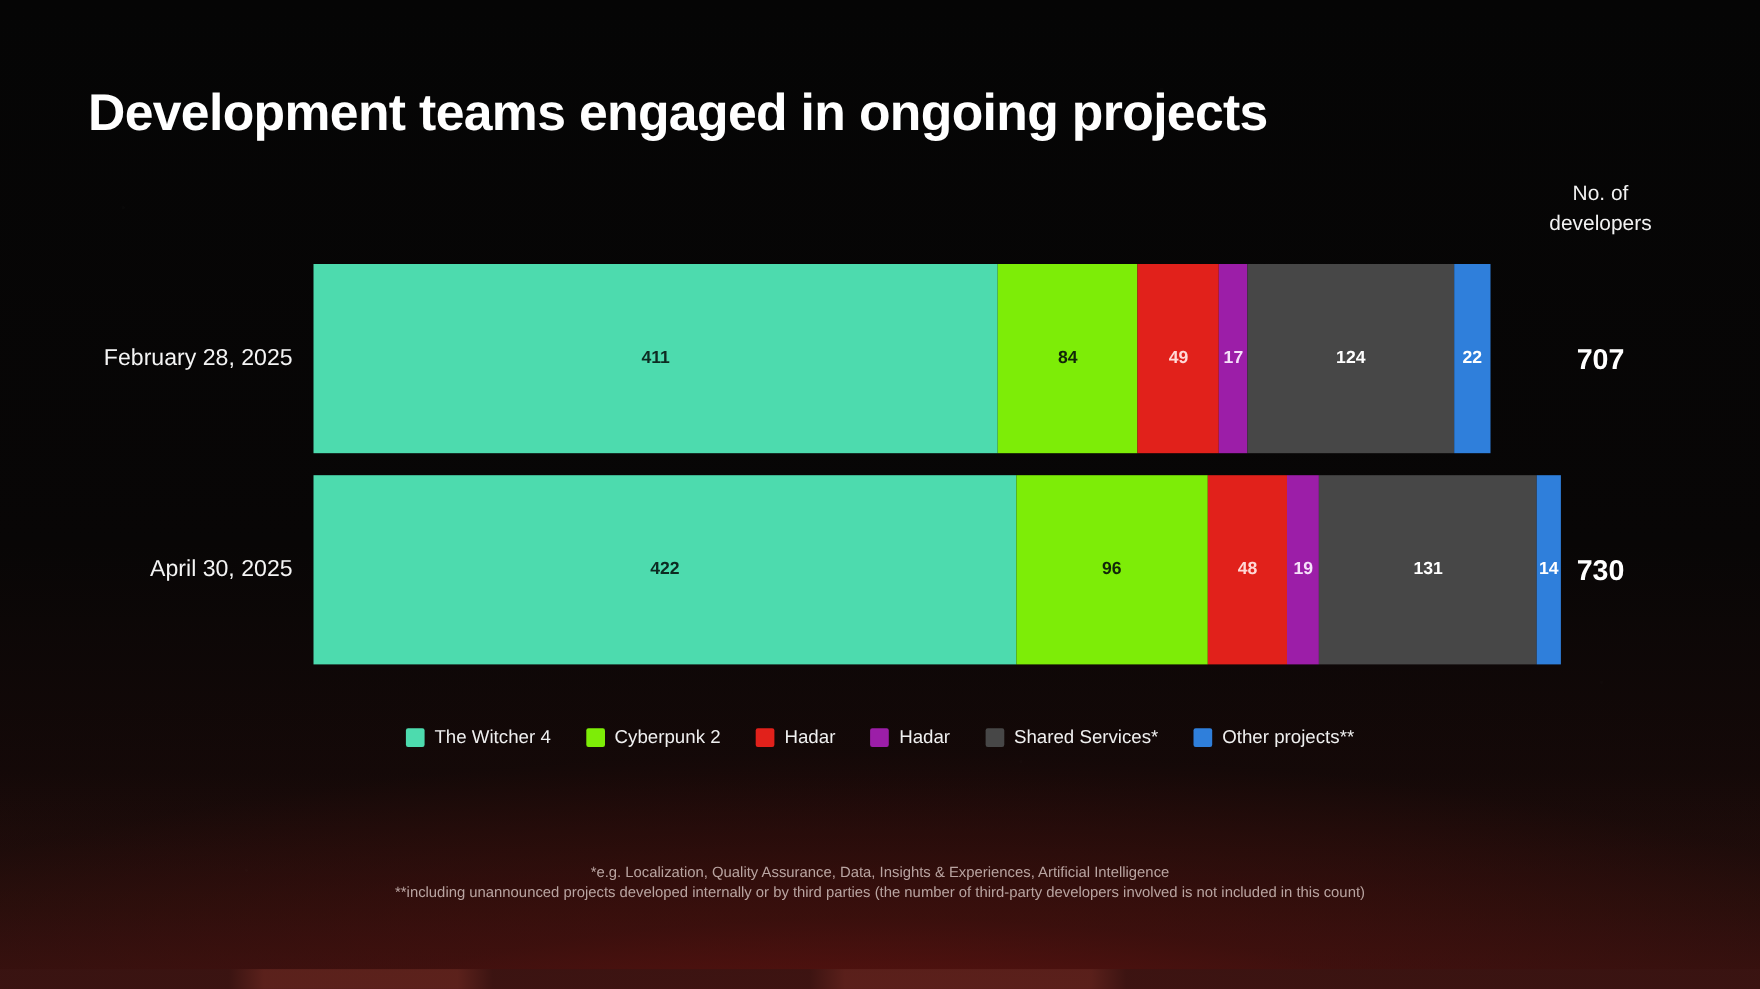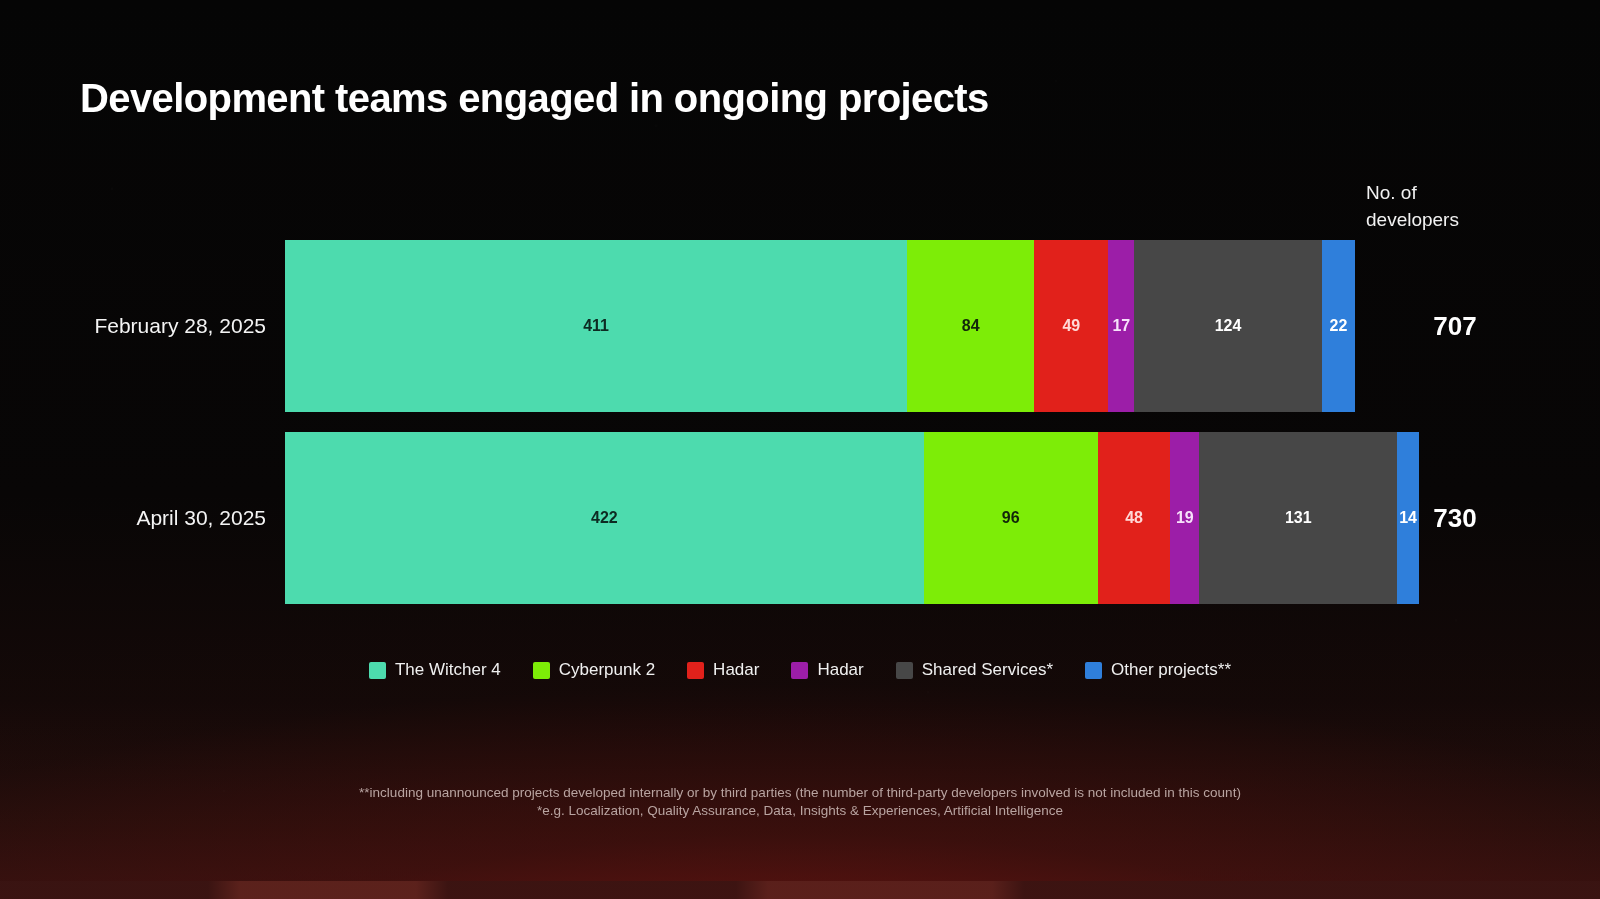--- a/index.html
+++ b/index.html
@@ -55,34 +55,34 @@
       rgba(58,20,18,1) 64%,
       rgba(58,20,18,1) 100%);
     opacity: 0.85;
   }
 
   h1.title {
     position: absolute;
     left: 80px;
     top: 76px;
     margin: 0;
-    font-size: 40px;
+    font-size: 47px;
     line-height: 1.12;
     letter-spacing: -0.6px;
     font-weight: 700;
     color: #ffffff;
     white-space: nowrap;
   }
 
   .col-header {
     position: absolute;
     left: 1366px;
-    top: 180px;
+    top: 164px;
     width: 178px;
-    text-align: left;
+    text-align: center;
     color: #f2f2f2;
     font-size: 19px;
     line-height: 1.42;
     font-weight: 400;
   }
 
   .chart {
     position: absolute;
     left: 0;
     top: 0;
@@ -281,18 +281,18 @@
         <span class="legend-swatch" style="background: rgb(71, 71, 71);"></span>
         <span class="legend-label">Shared Services*</span>
       </div>
       <div class="legend-item">
         <span class="legend-swatch" style="background: rgb(47, 127, 219);"></span>
         <span class="legend-label">Other projects**</span>
       </div>
     </div>
 
   <div class="footnotes">
+    <div class="footnote">*e.g. Localization, Quality Assurance, Data, Insights &amp; Experiences, Artificial Intelligence</div>
     <div class="footnote">**including unannounced projects developed internally or by third parties (the number of third-party developers involved is not included in this count)</div>
-    <div class="footnote">*e.g. Localization, Quality Assurance, Data, Insights &amp; Experiences, Artificial Intelligence</div>
   </div>
 
   <div class="bottom-bar"></div>
 </div>
 
 </body></html>

